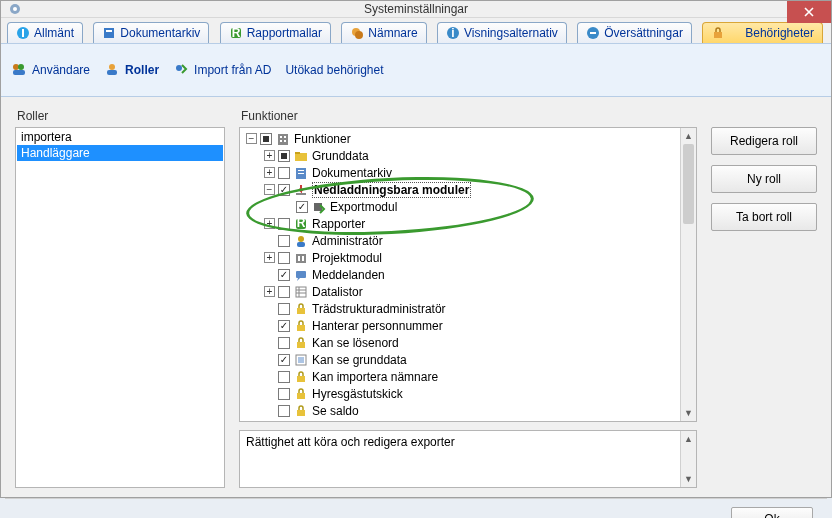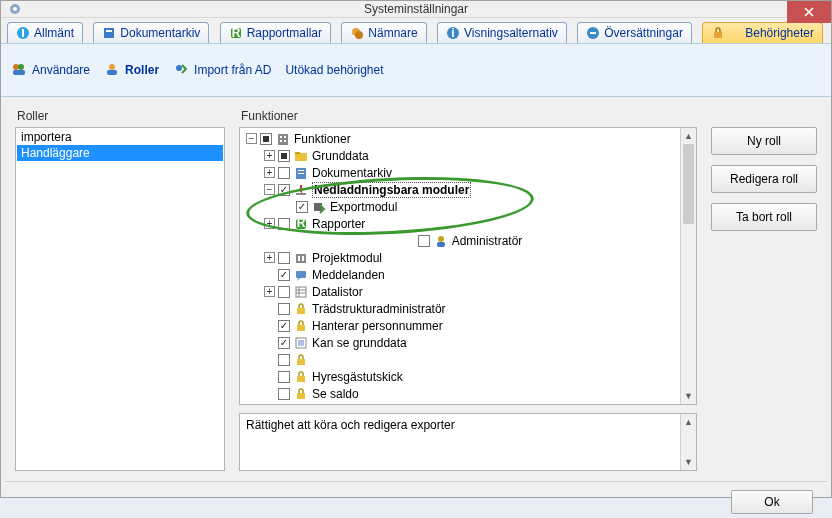--- a/index.html
+++ b/index.html
@@ -219,21 +219,21 @@
           </div>
           <div class="node" style="padding-left: 24px;">
             <span class="exp">+</span>
             <span class="chk"></span>
             <svg class="nicon" viewBox="0 0 14 14">
               <rect x="2" y="2" width="10" height="10" fill="#3a9a2f" rx="2"></rect>
               <text x="7" y="10" text-anchor="middle" fill="#fff" font-size="8" font-weight="bold">R</text>
             </svg>
             <span class="nlabel">Rapporter</span>
           </div>
-          <div class="node" style="padding-left: 10px; justify-content: center;">
+          <div class="node" style="padding-left: 24px;">
             <span class="exp blank"></span>
             <span class="chk"></span>
             <svg class="nicon" viewBox="0 0 14 14">
               <circle cx="7" cy="5" r="3" fill="#c9a21a"></circle>
               <rect x="3" y="8" width="8" height="5" fill="#3a7ac8" rx="2"></rect>
             </svg>
             <span class="nlabel">Administratör</span>
           </div>
           <div class="node" style="padding-left: 24px;">
             <span class="exp">+</span>
@@ -276,34 +276,44 @@
             <span class="exp blank"></span>
             <span class="chk">✓</span>
             <svg class="nicon" viewBox="0 0 14 14">
               <rect x="3" y="6" width="8" height="6" fill="#e8c23a"></rect>
               <path d="M5 6V4a2 2 0 014 0v2" fill="none" stroke="#b09a1a" stroke-width="1.5"></path>
             </svg>
             <span class="nlabel">Hanterar personnummer</span>
           </div>
           <div class="node" style="padding-left: 24px;">
             <span class="exp blank"></span>
+            <span class="chk"></span>
+            <svg class="nicon" viewBox="0 0 14 14">
+              <rect x="3" y="6" width="8" height="6" fill="#e8c23a"></rect>
+              <path d="M5 6V4a2 2 0 014 0v2" fill="none" stroke="#b09a1a" stroke-width="1.5"></path>
+            </svg>
+            <span class="nlabel">Kan se lösenord</span>
+          </div>
+          <div class="node" style="padding-left: 24px;">
+            <span class="exp blank"></span>
             <span class="chk">✓</span>
             <svg class="nicon" viewBox="0 0 14 14">
               <rect x="2" y="2" width="10" height="10" fill="#fff" stroke="#888"></rect>
               <path d="M4 5h6M4 7h6M4 9h6" stroke="#5a8ac8"></path>
             </svg>
             <span class="nlabel">Kan se grunddata</span>
           </div>
           <div class="node" style="padding-left: 24px;">
             <span class="exp blank"></span>
             <span class="chk"></span>
             <svg class="nicon" viewBox="0 0 14 14">
               <rect x="3" y="6" width="8" height="6" fill="#e8c23a"></rect>
               <path d="M5 6V4a2 2 0 014 0v2" fill="none" stroke="#b09a1a" stroke-width="1.5"></path>
             </svg>
+            <span class="nlabel">Kan importera nämnare</span>
           </div>
           <div class="node" style="padding-left: 24px;">
             <span class="exp blank"></span>
             <span class="chk"></span>
             <svg class="nicon" viewBox="0 0 14 14">
               <rect x="3" y="6" width="8" height="6" fill="#e8c23a"></rect>
               <path d="M5 6V4a2 2 0 014 0v2" fill="none" stroke="#b09a1a" stroke-width="1.5"></path>
             </svg>
             <span class="nlabel">Hyresgästutskick</span>
           </div>
@@ -327,24 +337,24 @@
         <span>Rättighet att köra och redigera exporter</span>
         <div class="dscroll">
           <div class="arr up">▲</div>
           <div class="arr down">▼</div>
         </div>
       </div>
     </div>
 
     <div class="col-right">
       <div class="btn">
+          <span>Redigera roll</span>
+        </div>
+      <div class="btn">
           <span>Ny roll</span>
-        </div>
-      <div class="btn">
-          <span>Redigera roll</span>
         </div>
       <div class="btn">
           <span>Ta bort roll</span>
         </div>
     </div>
   </div>
 
   <div class="hr-top"></div>
   <div class="footer">
     <div class="btn">

